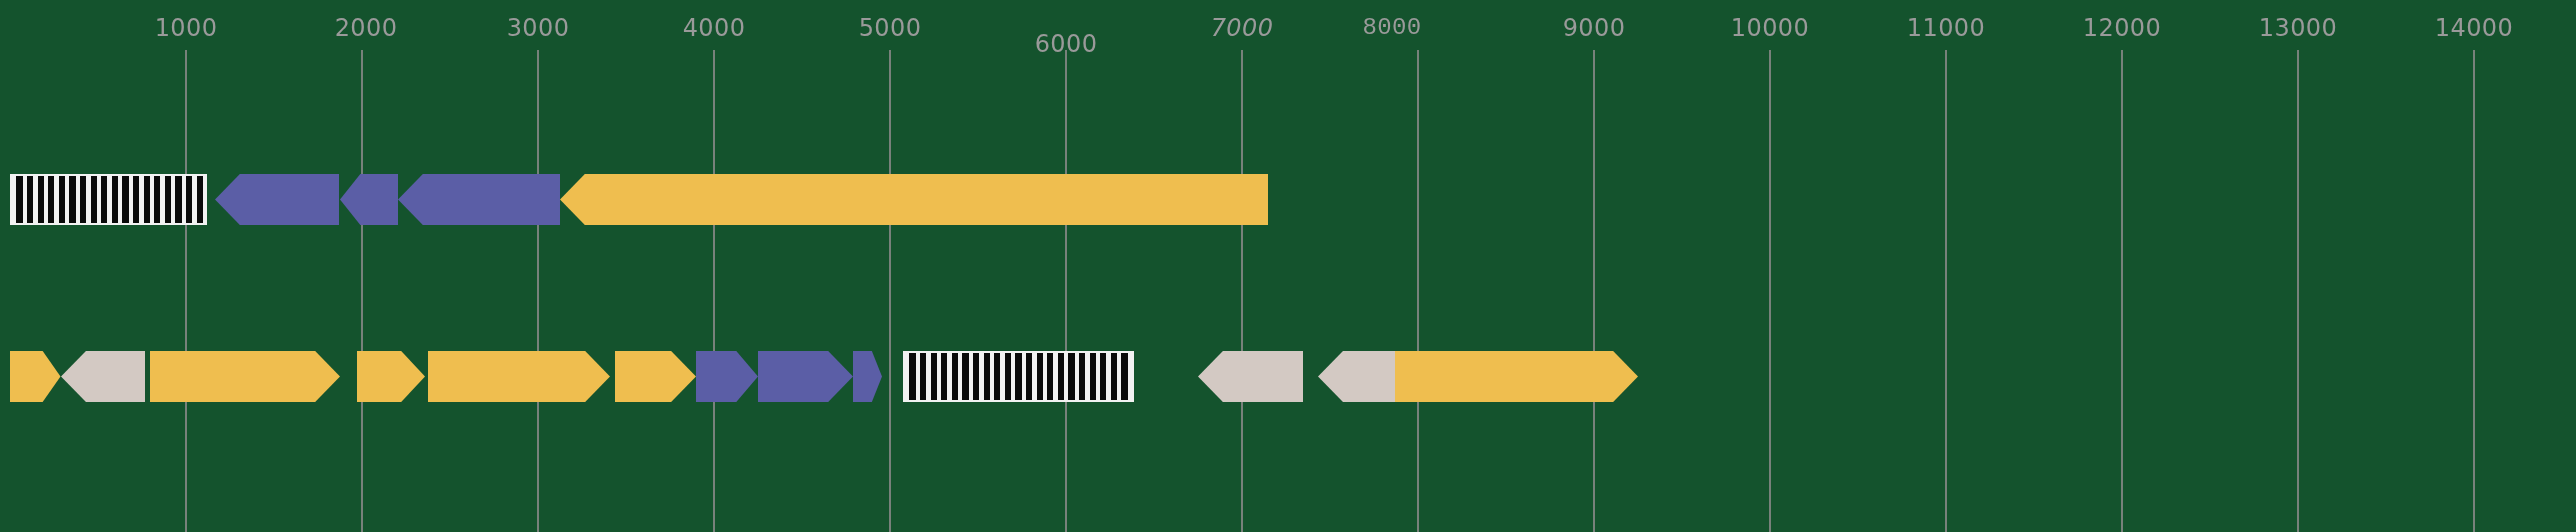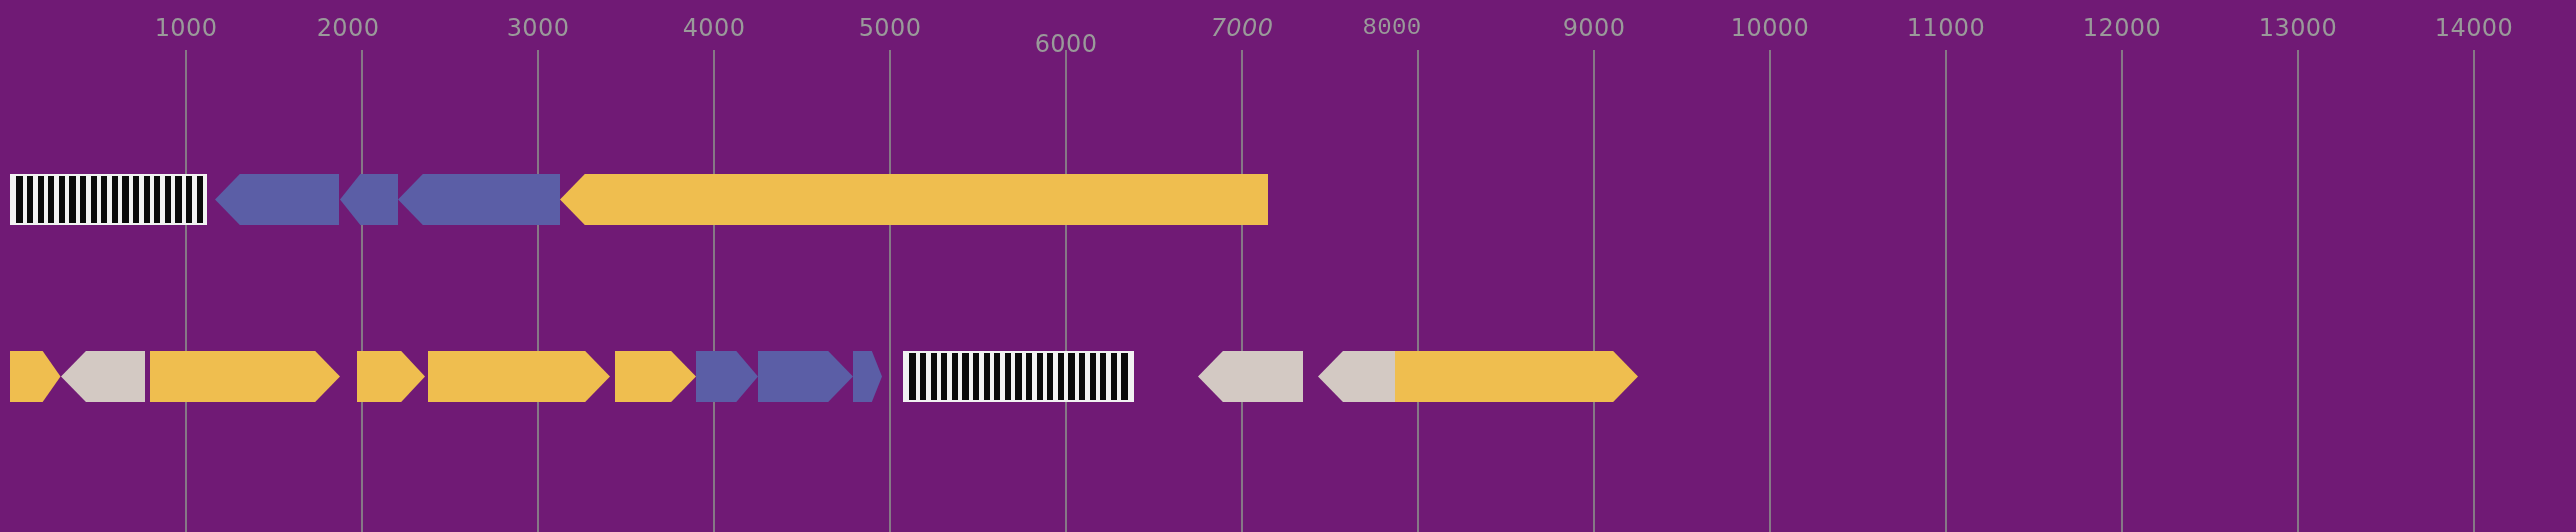--- a/index.html
+++ b/index.html
@@ -1,20 +1,20 @@
 <!DOCTYPE html>
 <html style="font-size:14px"><head>
 <meta charset="utf-8">
 <style>
   html,body{margin:0;padding:0;background:#000;}
   body{
     font-family:"DejaVu Sans", sans-serif;
     width:2576px;height:532px;overflow:hidden;position:relative;
   }
-  #canvas{position:relative;width:2576px;height:532px;background:#701a75;}
+  #canvas{position:relative;width:2576px;height:532px;background:#14532d;}
 
   
   .axis{position:absolute;left:0;top:0;width:2576px;height:532px;}
   .tick-label{
     position:absolute;top:14px;
     transform:translateX(-50%);
     color:#9a9a9a;font-size:24px;letter-spacing:0.4px;
     white-space:nowrap;
   }
   .gridline{
@@ -41,21 +41,21 @@
     border:2.7px solid #f2f2f2;
   }
 </style>
 </head>
 <body>
 
 <div id="canvas">
   <div class="axis" id="axis-layer">
       <div class="tick-label" style="left: 186px; color: rgb(154, 154, 154);">1000</div>
       <div class="gridline" style="left: 185px; background: rgb(138, 138, 138);"></div>
-      <div class="tick-label" style="left: 348px; color: rgb(154, 154, 154);">2000</div>
+      <div class="tick-label" style="left: 366px; color: rgb(154, 154, 154);">2000</div>
       <div class="gridline" style="left: 361px; background: rgb(138, 138, 138);"></div>
       <div class="tick-label" style="left: 538px; color: rgb(154, 154, 154);">3000</div>
       <div class="gridline" style="left: 537px; background: rgb(138, 138, 138);"></div>
       <div class="tick-label" style="left: 714px; color: rgb(154, 154, 154);">4000</div>
       <div class="gridline" style="left: 713px; background: rgb(138, 138, 138);"></div>
       <div class="tick-label" style="left: 890px; color: rgb(154, 154, 154);">5000</div>
       <div class="gridline" style="left: 889px; background: rgb(138, 138, 138);"></div>
       <div class="tick-label" style="left: 1066px; color: rgb(154, 154, 154); margin-top: 16px;">6000</div>
       <div class="gridline" style="left: 1065px; background: rgb(138, 138, 138);"></div>
       <div class="tick-label" style="left: 1242px; color: rgb(154, 154, 154); font-style: italic;">7000</div>

